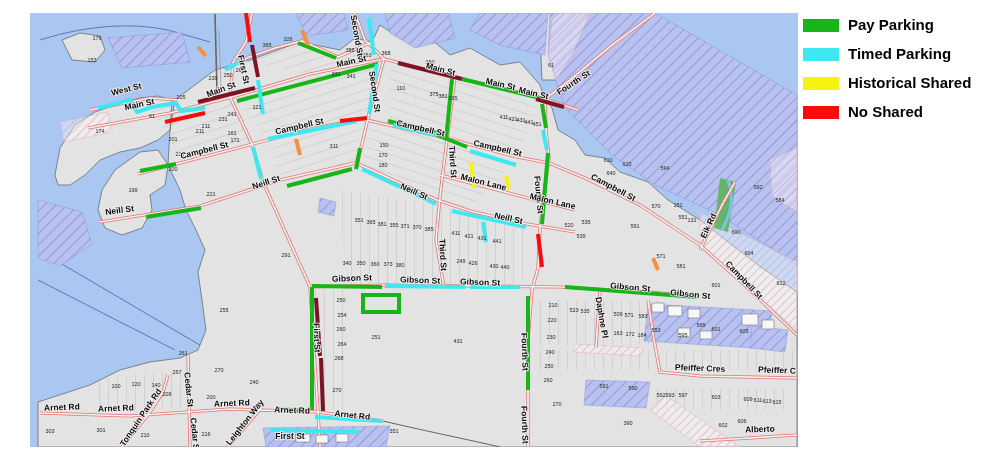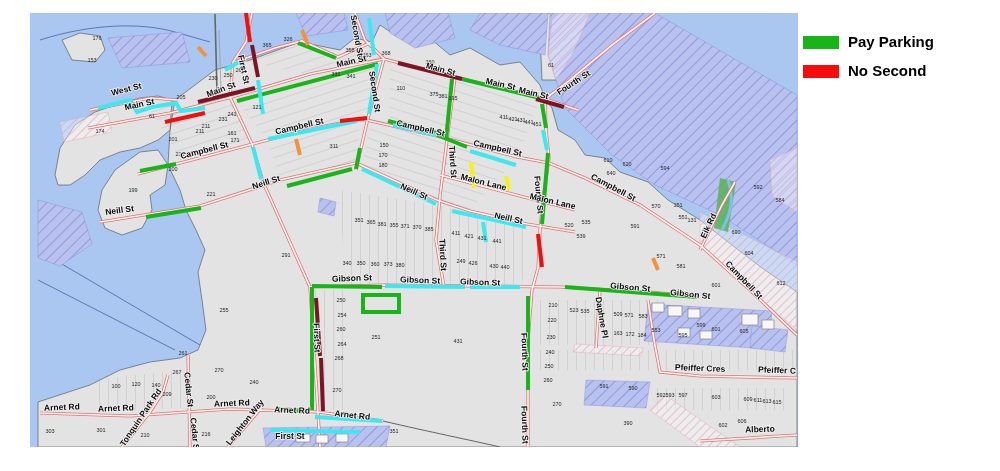--- a/index.html
+++ b/index.html
@@ -1,19 +1,19 @@
 <!DOCTYPE html>
 <html><head>
 <meta charset="utf-8">
 <style>
   html,body{margin:0;padding:0;background:#ffffff;}
   .page{position:relative;width:1000px;height:471px;background:#ffffff;overflow:hidden;
         font-family:"Liberation Sans", sans-serif;}
   .map-wrap{position:absolute;left:0;top:0;width:1000px;height:471px;}
-  .legend{position:absolute;left:803px;top:35px;width:195px;text-align:right;}
+  .legend{position:absolute;left:803px;top:18px;width:195px;text-align:right;}
   .lrow{display:flex;align-items:center;height:14px;margin-bottom:15px;}
   .sw{display:inline-block;width:36px;height:13px;margin-right:9px;flex:0 0 36px;}
   .lt{font-size:15px;font-weight:bold;color:#000;white-space:nowrap;line-height:14px;}
   svg text{font-family:"Liberation Sans", sans-serif;}
 </style>
 </head>
 <body>
 <div class="page">
 
 <div class="map-wrap">
@@ -418,18 +418,26 @@
   </g>
 </svg>
 </div>
 
 <div class="legend">
   <div class="lrow">
     <span class="sw" style="background: rgb(23, 181, 23);"></span>
     <span class="lt">Pay Parking</span>
   </div>
   <div class="lrow">
+    <span class="sw" style="background: rgb(61, 232, 240);"></span>
+    <span class="lt">Timed Parking</span>
+  </div>
+  <div class="lrow">
+    <span class="sw" style="background: rgb(244, 244, 16);"></span>
+    <span class="lt">Historical Shared</span>
+  </div>
+  <div class="lrow">
     <span class="sw" style="background: rgb(247, 12, 12);"></span>
-    <span class="lt">No Second</span>
+    <span class="lt">No Shared</span>
   </div>
 </div>
 
 </div>
 
 </body></html>

